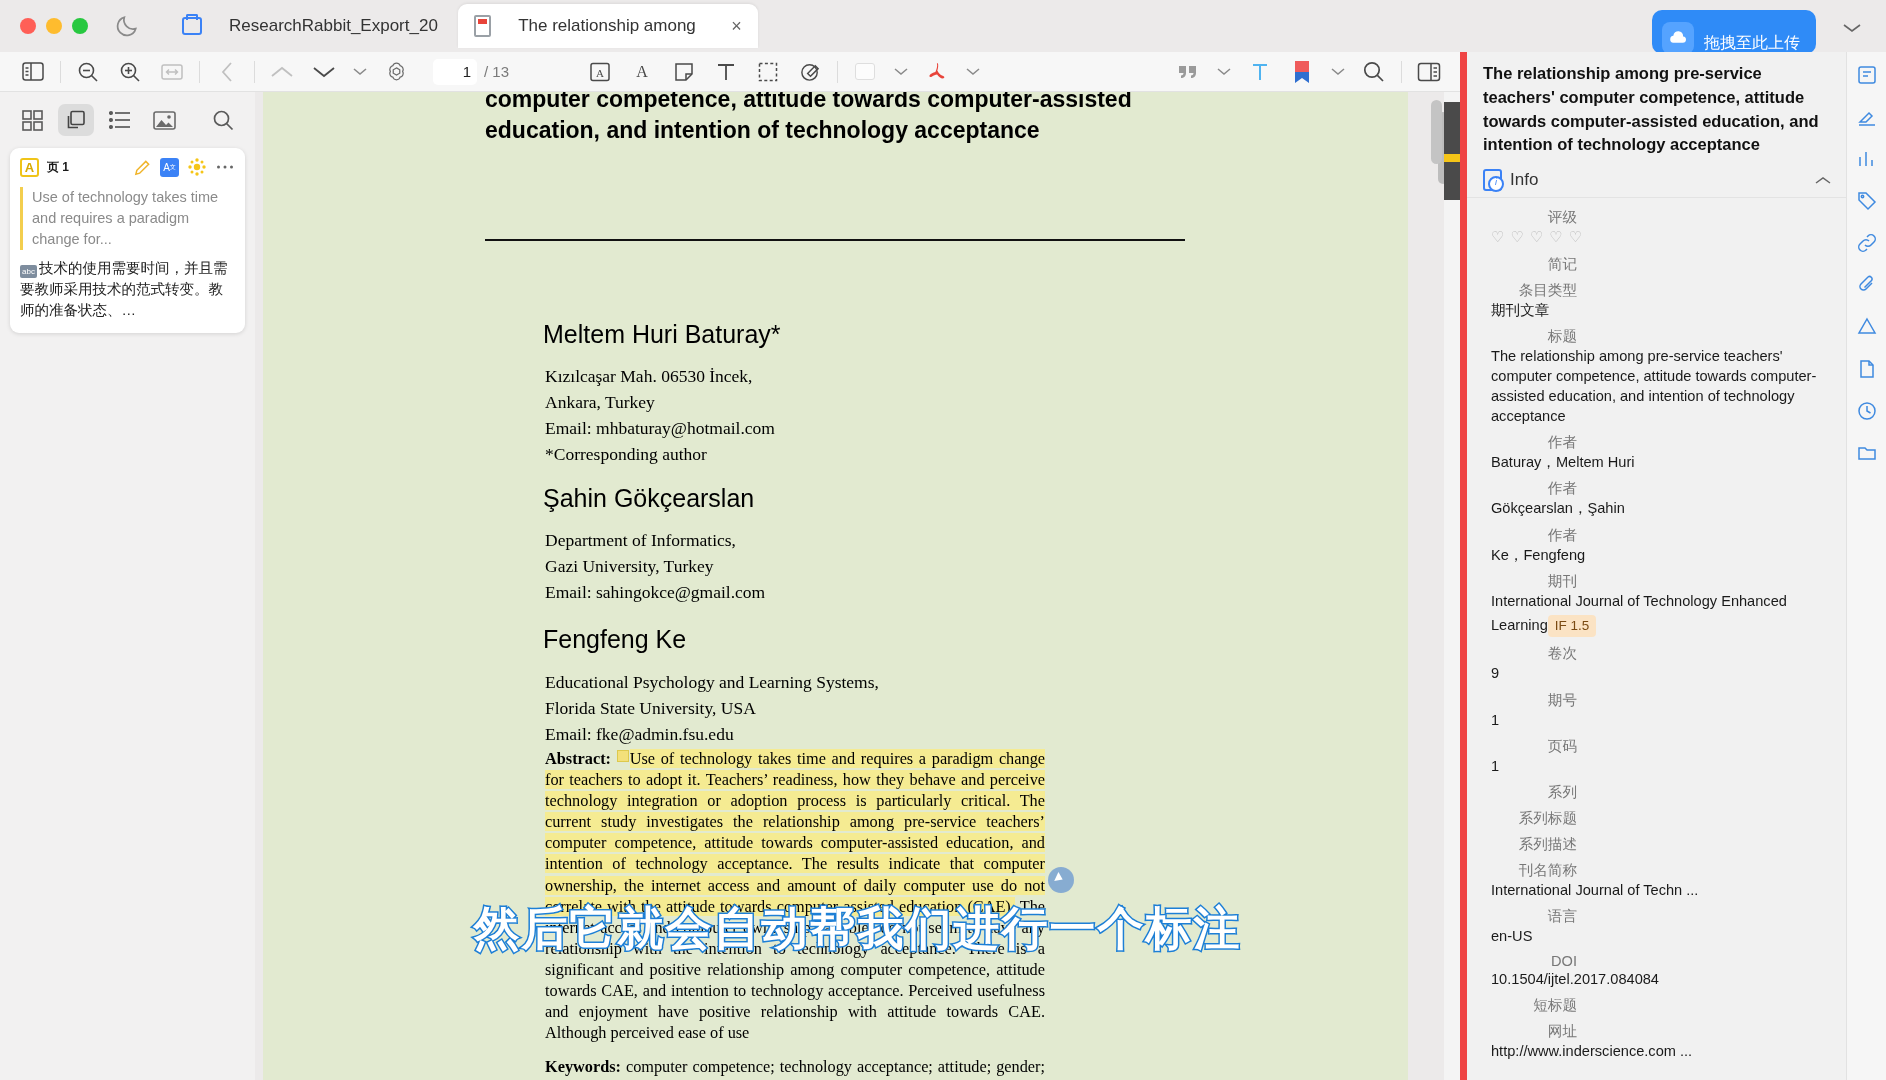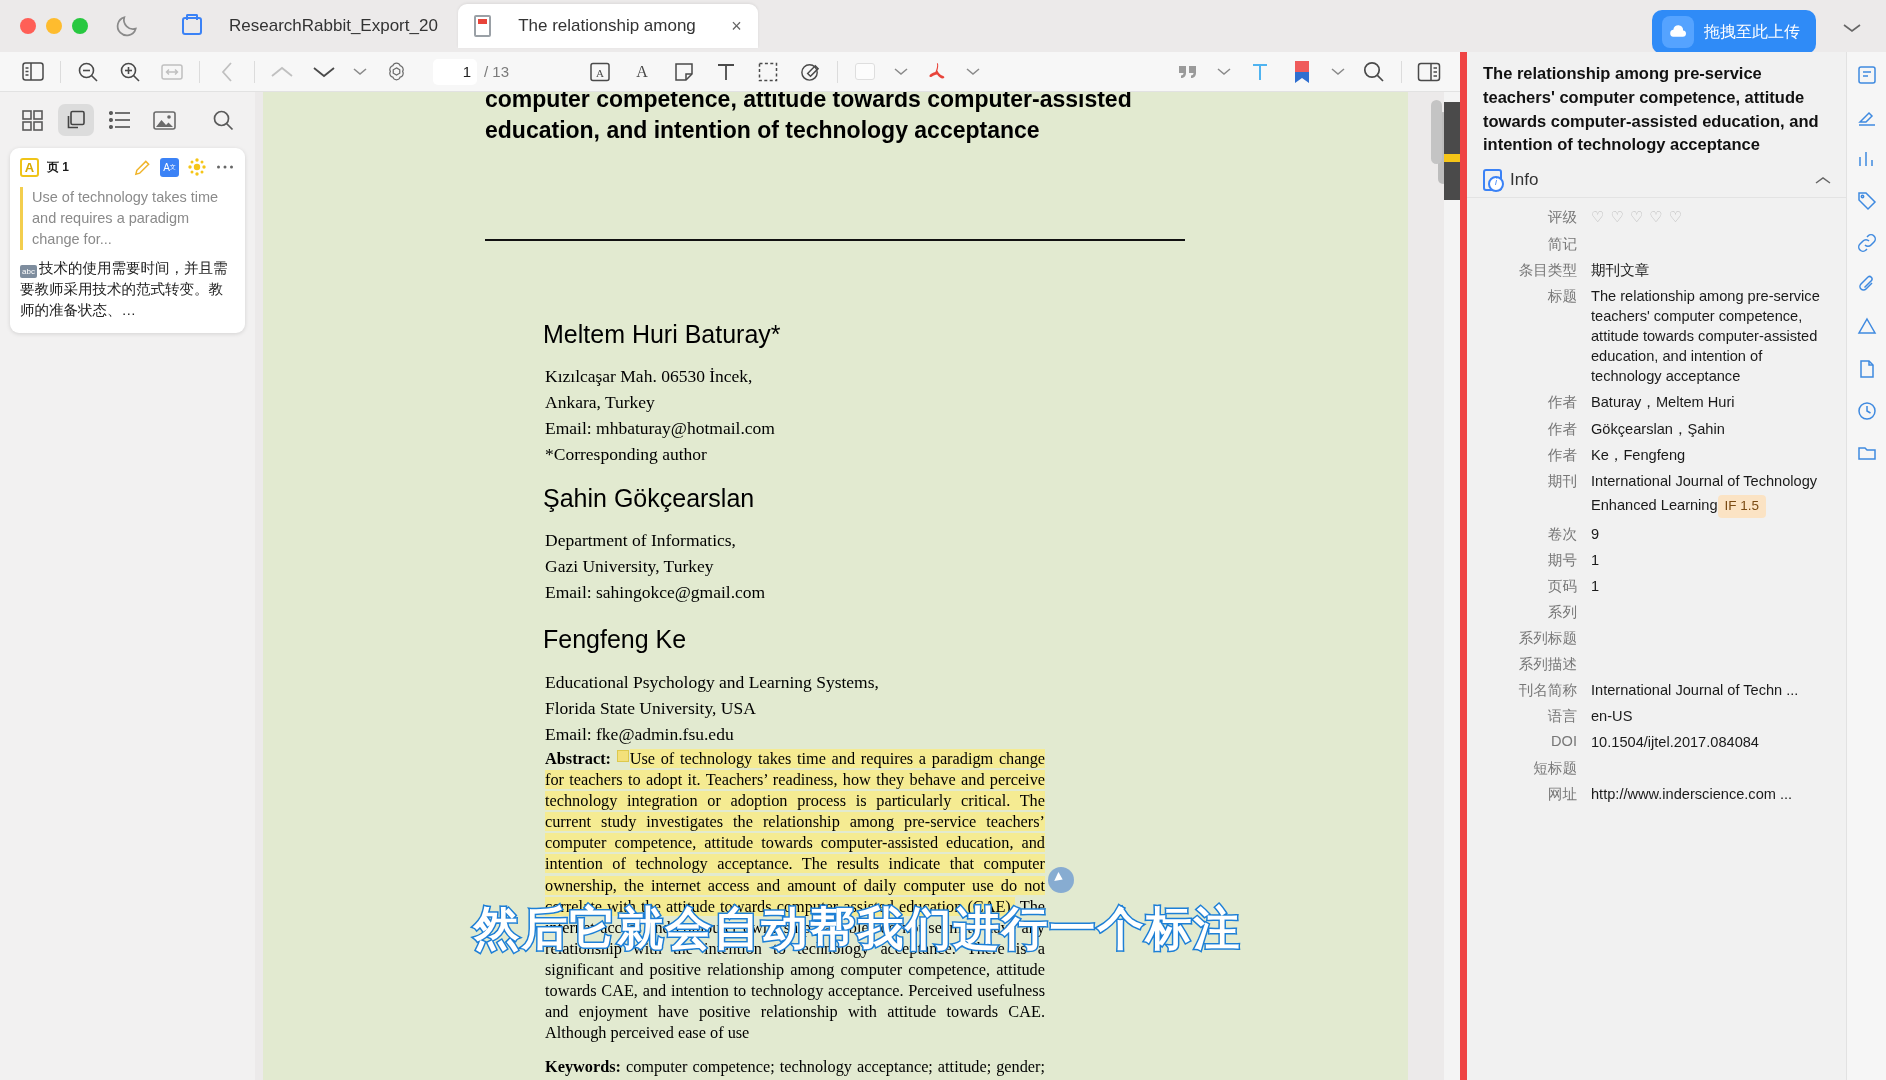--- a/index.html
+++ b/index.html
@@ -21,21 +21,21 @@
   .tab .close { font-size:18px; color:#666; margin-left:4px; }
   .folder-ico { width:20px; height:18px; border:2px solid #3b82f6; border-radius:3px;
      position:relative; }
   .folder-ico:before{content:"";position:absolute;top:-5px;left:2px;width:8px;height:4px;
      border:2px solid #3b82f6;border-bottom:none;border-radius:2px 2px 0 0;}
   .pdf-ico { width:18px;height:22px;border:2px solid #9aa0a6;border-radius:2px;background:#fff;position:relative;}
   .pdf-ico:after{content:"";position:absolute;left:2px;top:2px;width:9px;height:5px;background:#e8443a;}
 
   
   .upload-pill { position:absolute; right:70px; top:10px; height:44px;
-     background:#2f8bf7; border-radius:10px; display:flex; align-items:center;
+     background:#2f8bf7; border-radius:10px; display:flex; align-items:flex-end;
      padding:0 16px 0 10px; gap:10px; color:#fff; font-size:16px; }
   .cloud-badge { width:32px;height:32px;border-radius:8px;background:#55a3ff;
      display:flex;align-items:center;justify-content:center; }
   .chev-right { position:absolute; right:24px; top:22px; color:#555; font-size:18px;}
 
   
   .toolbar { position:absolute; left:0; top:52px; width:1460px; height:40px;
      background:#f7f7f7; border-bottom:1px solid #e2e2e2;
      display:flex; align-items:center; gap:0; }
   .tb { width:42px; height:34px; display:flex; align-items:center; justify-content:center;
@@ -111,21 +111,21 @@
      line-height:1.44; color:#111; }
   .info-head { display:flex; align-items:center; gap:8px; padding:4px 14px 6px 16px;
      border-bottom:1px solid #e3e3e3; }
   .info-ico { width:19px;height:22px; border:2px solid #3b82f6; border-radius:3px;
      position:relative; }
   .info-ico:after{content:"i";position:absolute;right:-4px;bottom:-3px;width:12px;height:12px;
      border:2px solid #3b82f6;border-radius:50%;background:#fff;font-size:9px;
      line-height:9px;text-align:center;color:#3b82f6;font-style:italic;}
   .info-title { font-size:17px; color:#333; flex:1; }
   .rows { padding:6px 0 0 0; }
-  .row { display:flex; padding:3px 12px 3px 10px; font-size:14.6px; align-items:flex-start; }
+  .row { display:flex; padding:3px 12px 3px 10px; font-size:14.6px; align-items:flex-start;flex-direction:column; }
   .rk { width:100px; text-align:right; color:#777; flex:none; padding-top:1px;
      padding-right:0; }
   .rv { flex:1; padding-left:14px; color:#1a1a1a; line-height:1.38; }
   .hearts { display:flex; gap:6px; color:#b9b9b9; font-size:15px; }
   .ifbadge { display:inline-block; background:#fbe3c4; color:#7a4a12; font-size:13.5px;
      border-radius:4px; padding:2px 7px; margin-top:4px; }
 
   
   .rail { position:absolute; right:0; top:52px; width:40px; bottom:0; background:#f6f6f6;
      border-left:1px solid #e2e2e2; display:flex; flex-direction:column;

